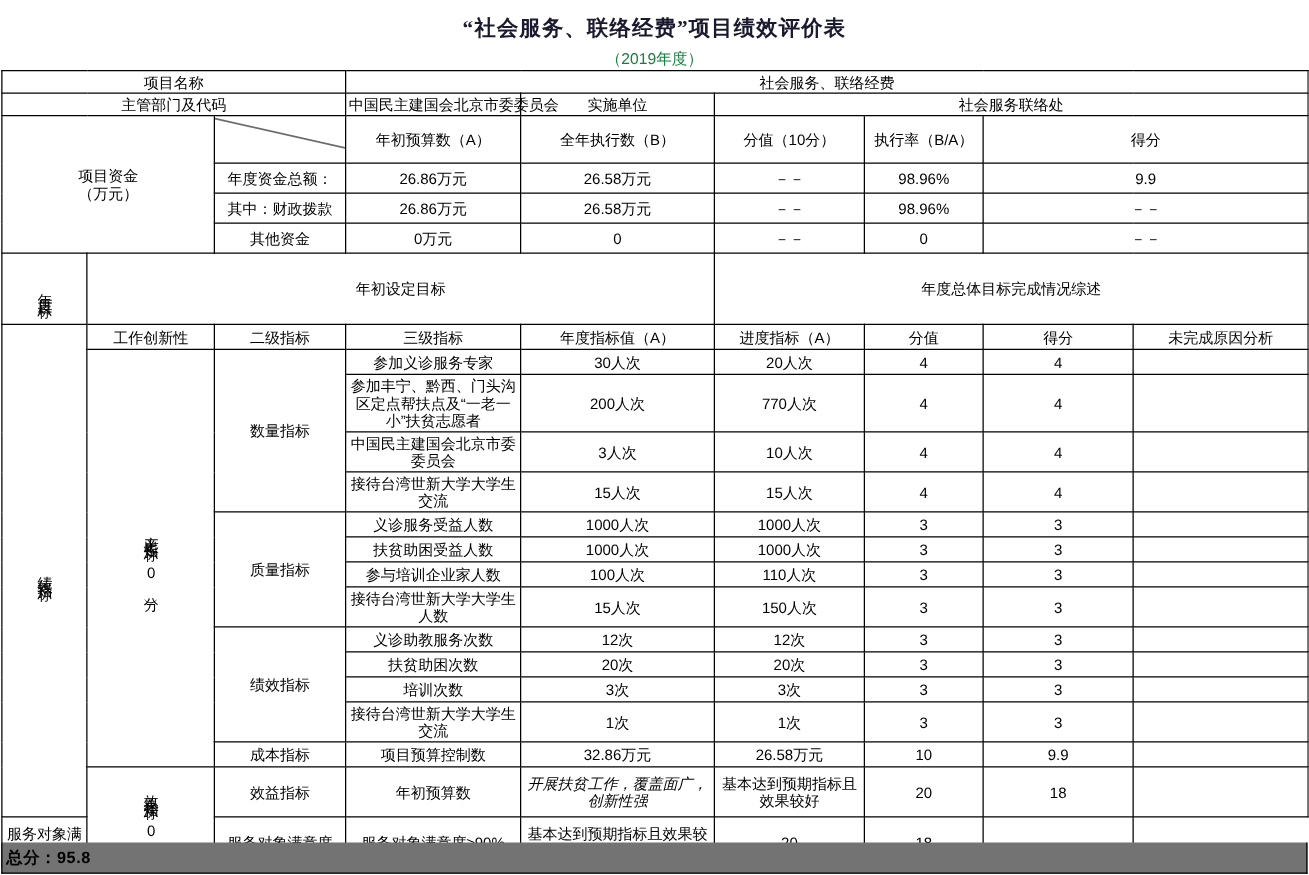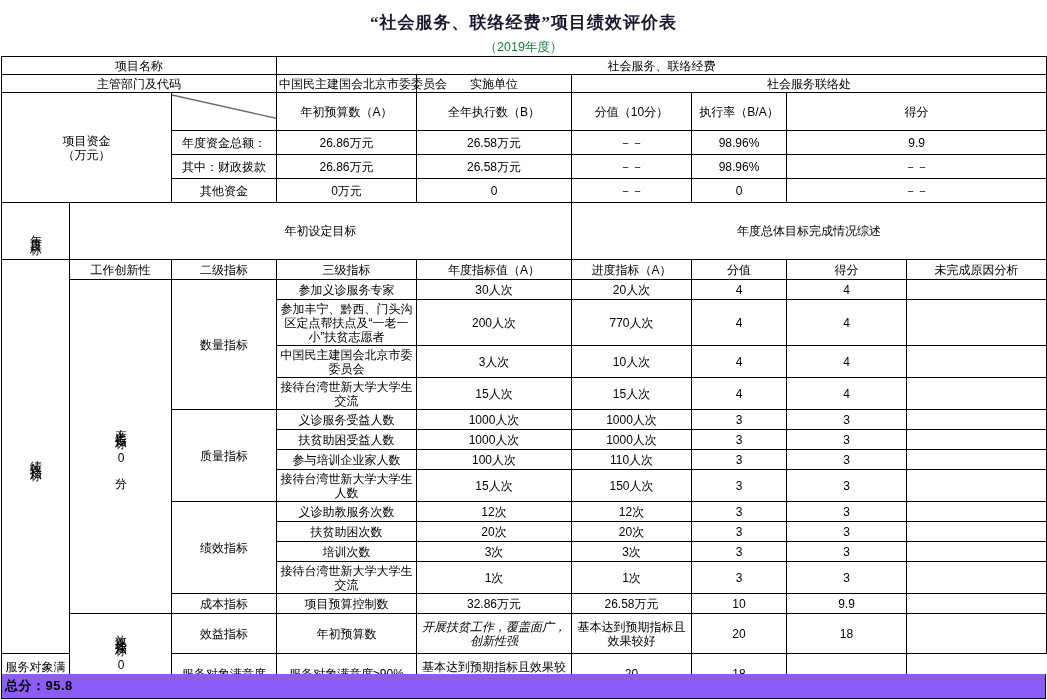--- a/index.html
+++ b/index.html
@@ -76,21 +76,21 @@
     top: 674px;
     width: 1045px;
     height: 25px;
     border: 1px solid #000;
     border-top: none;
     font-size: 13px;
     font-weight: bold;
     display: flex;
     align-items: center;
     padding-left: 3px;
-    background: #8b5cf6;
+    background: #737373;
     letter-spacing: 0.5px;
   }
   .nowrapcell { word-break: keep-all; white-space: nowrap; }
 </style>
 </head>
 <body>
 
 <div id="page">
 
   <div class="title-block">

